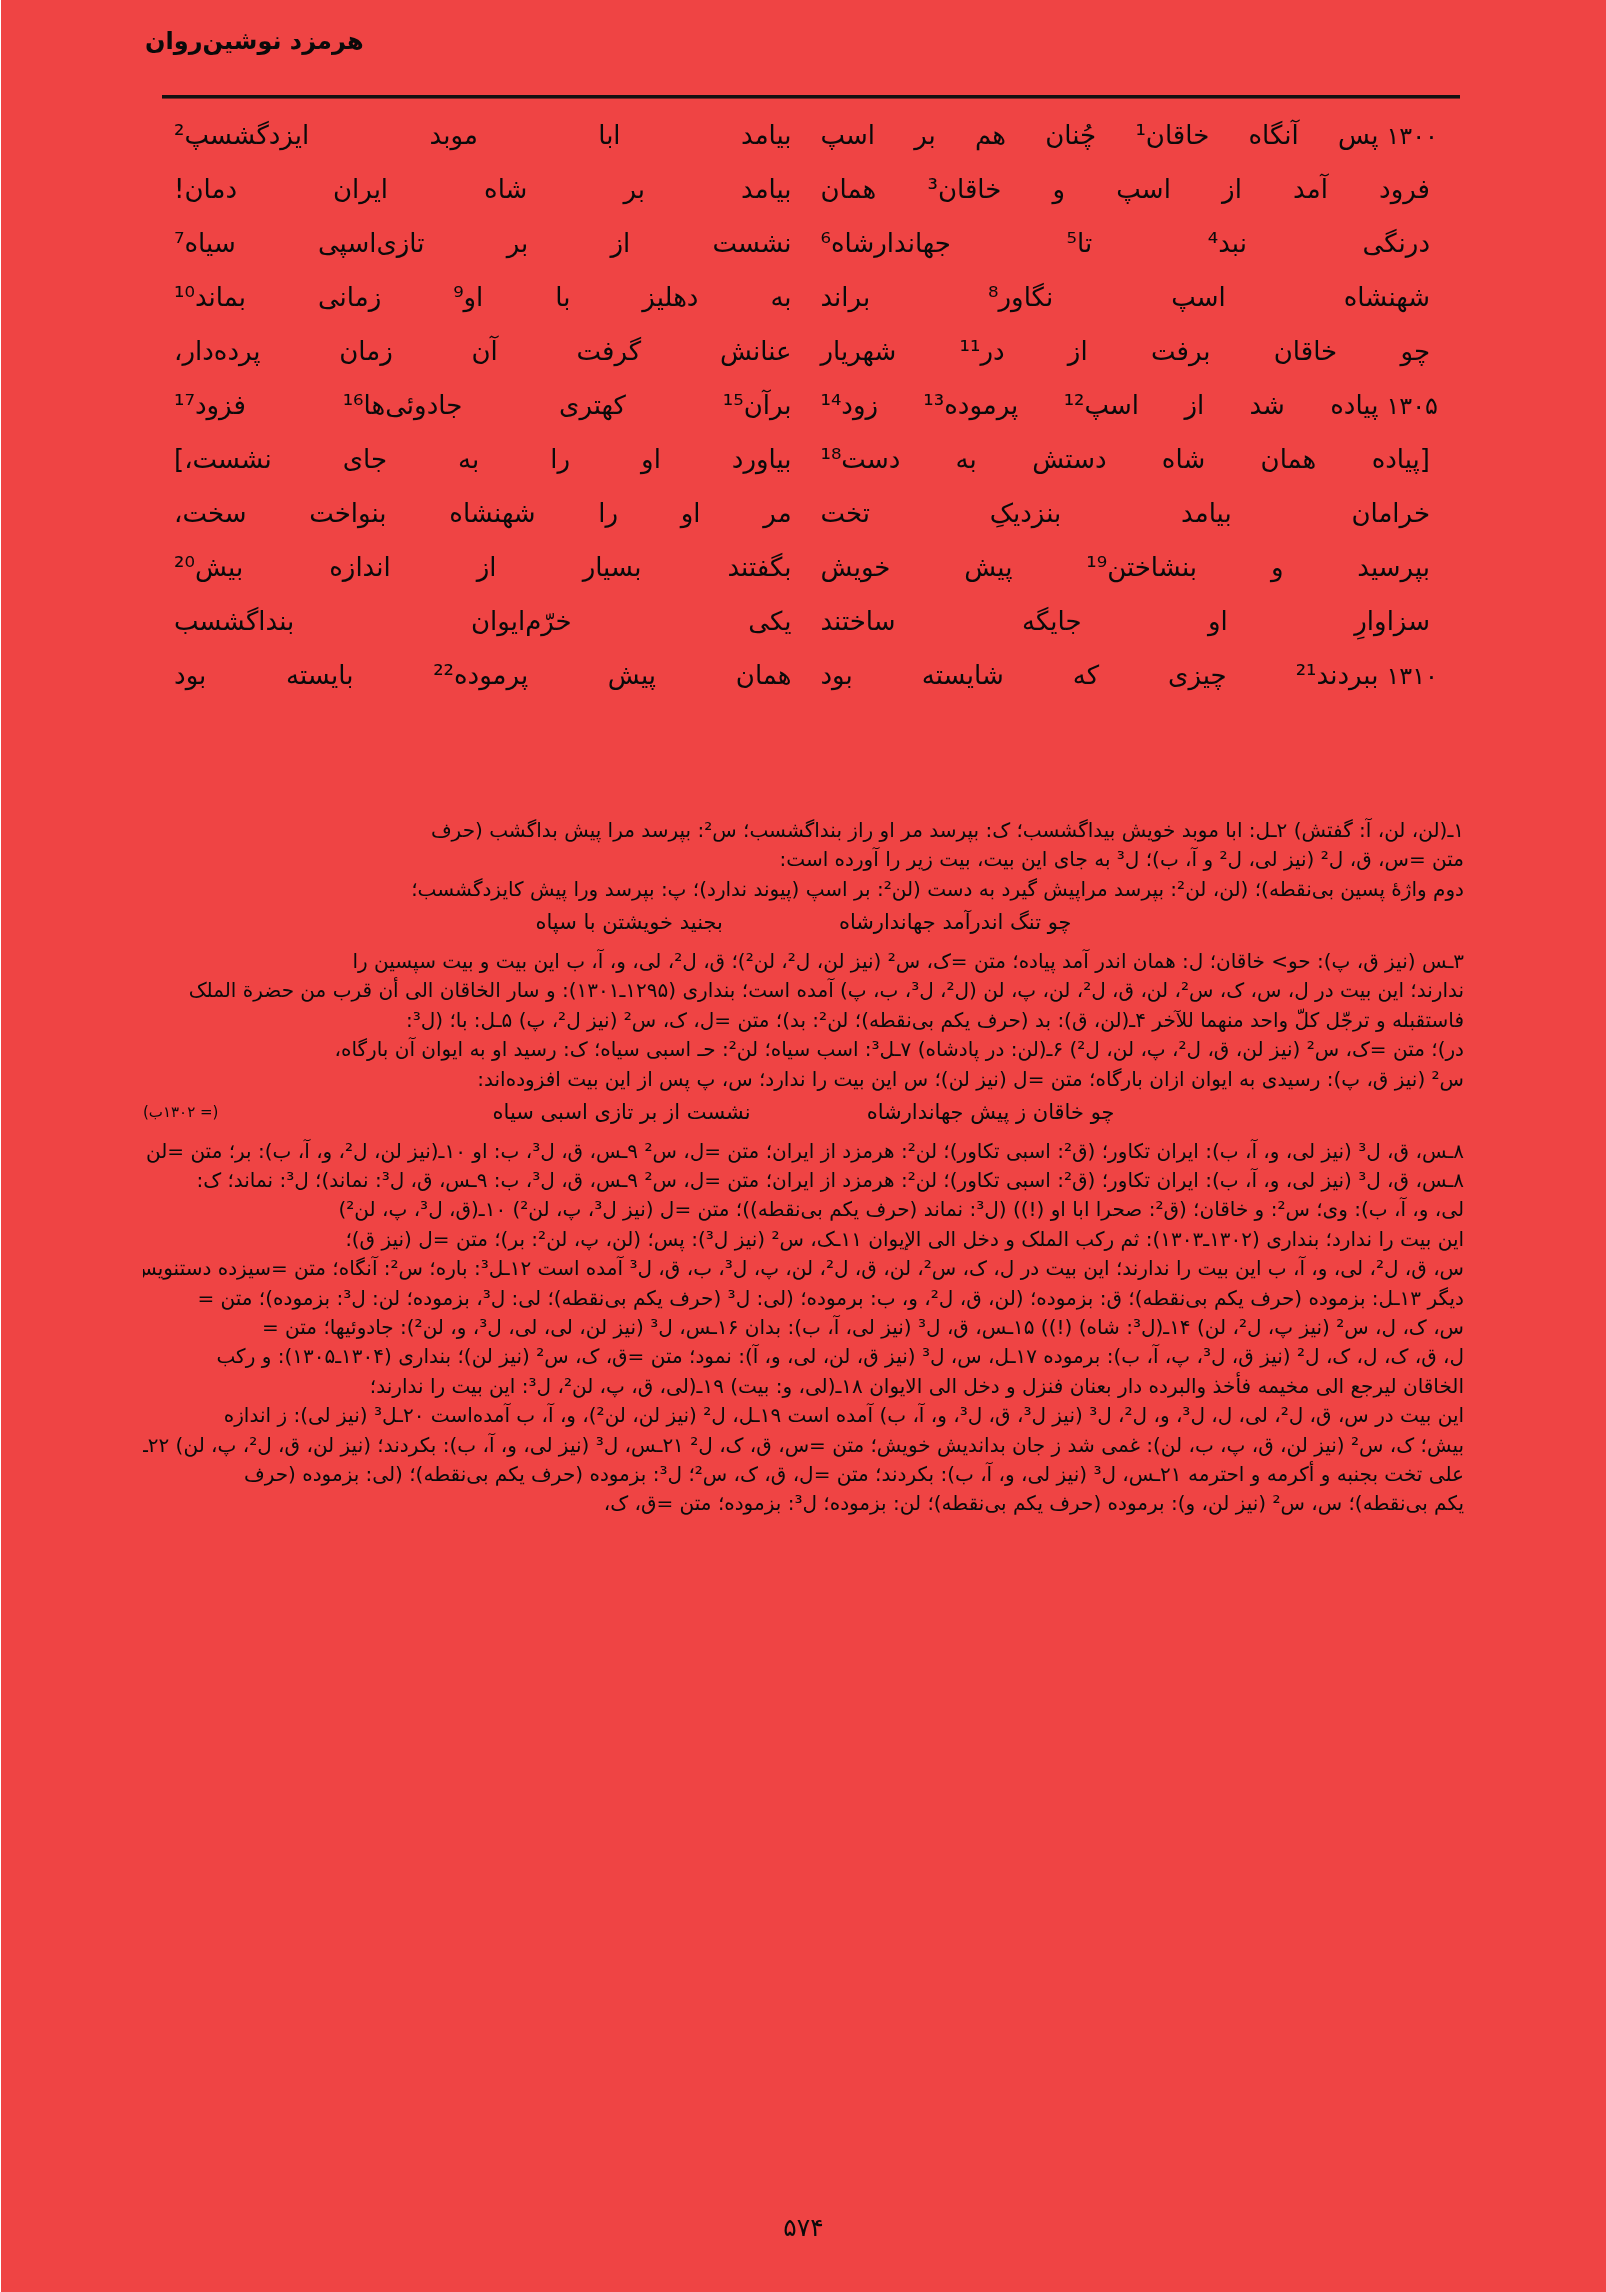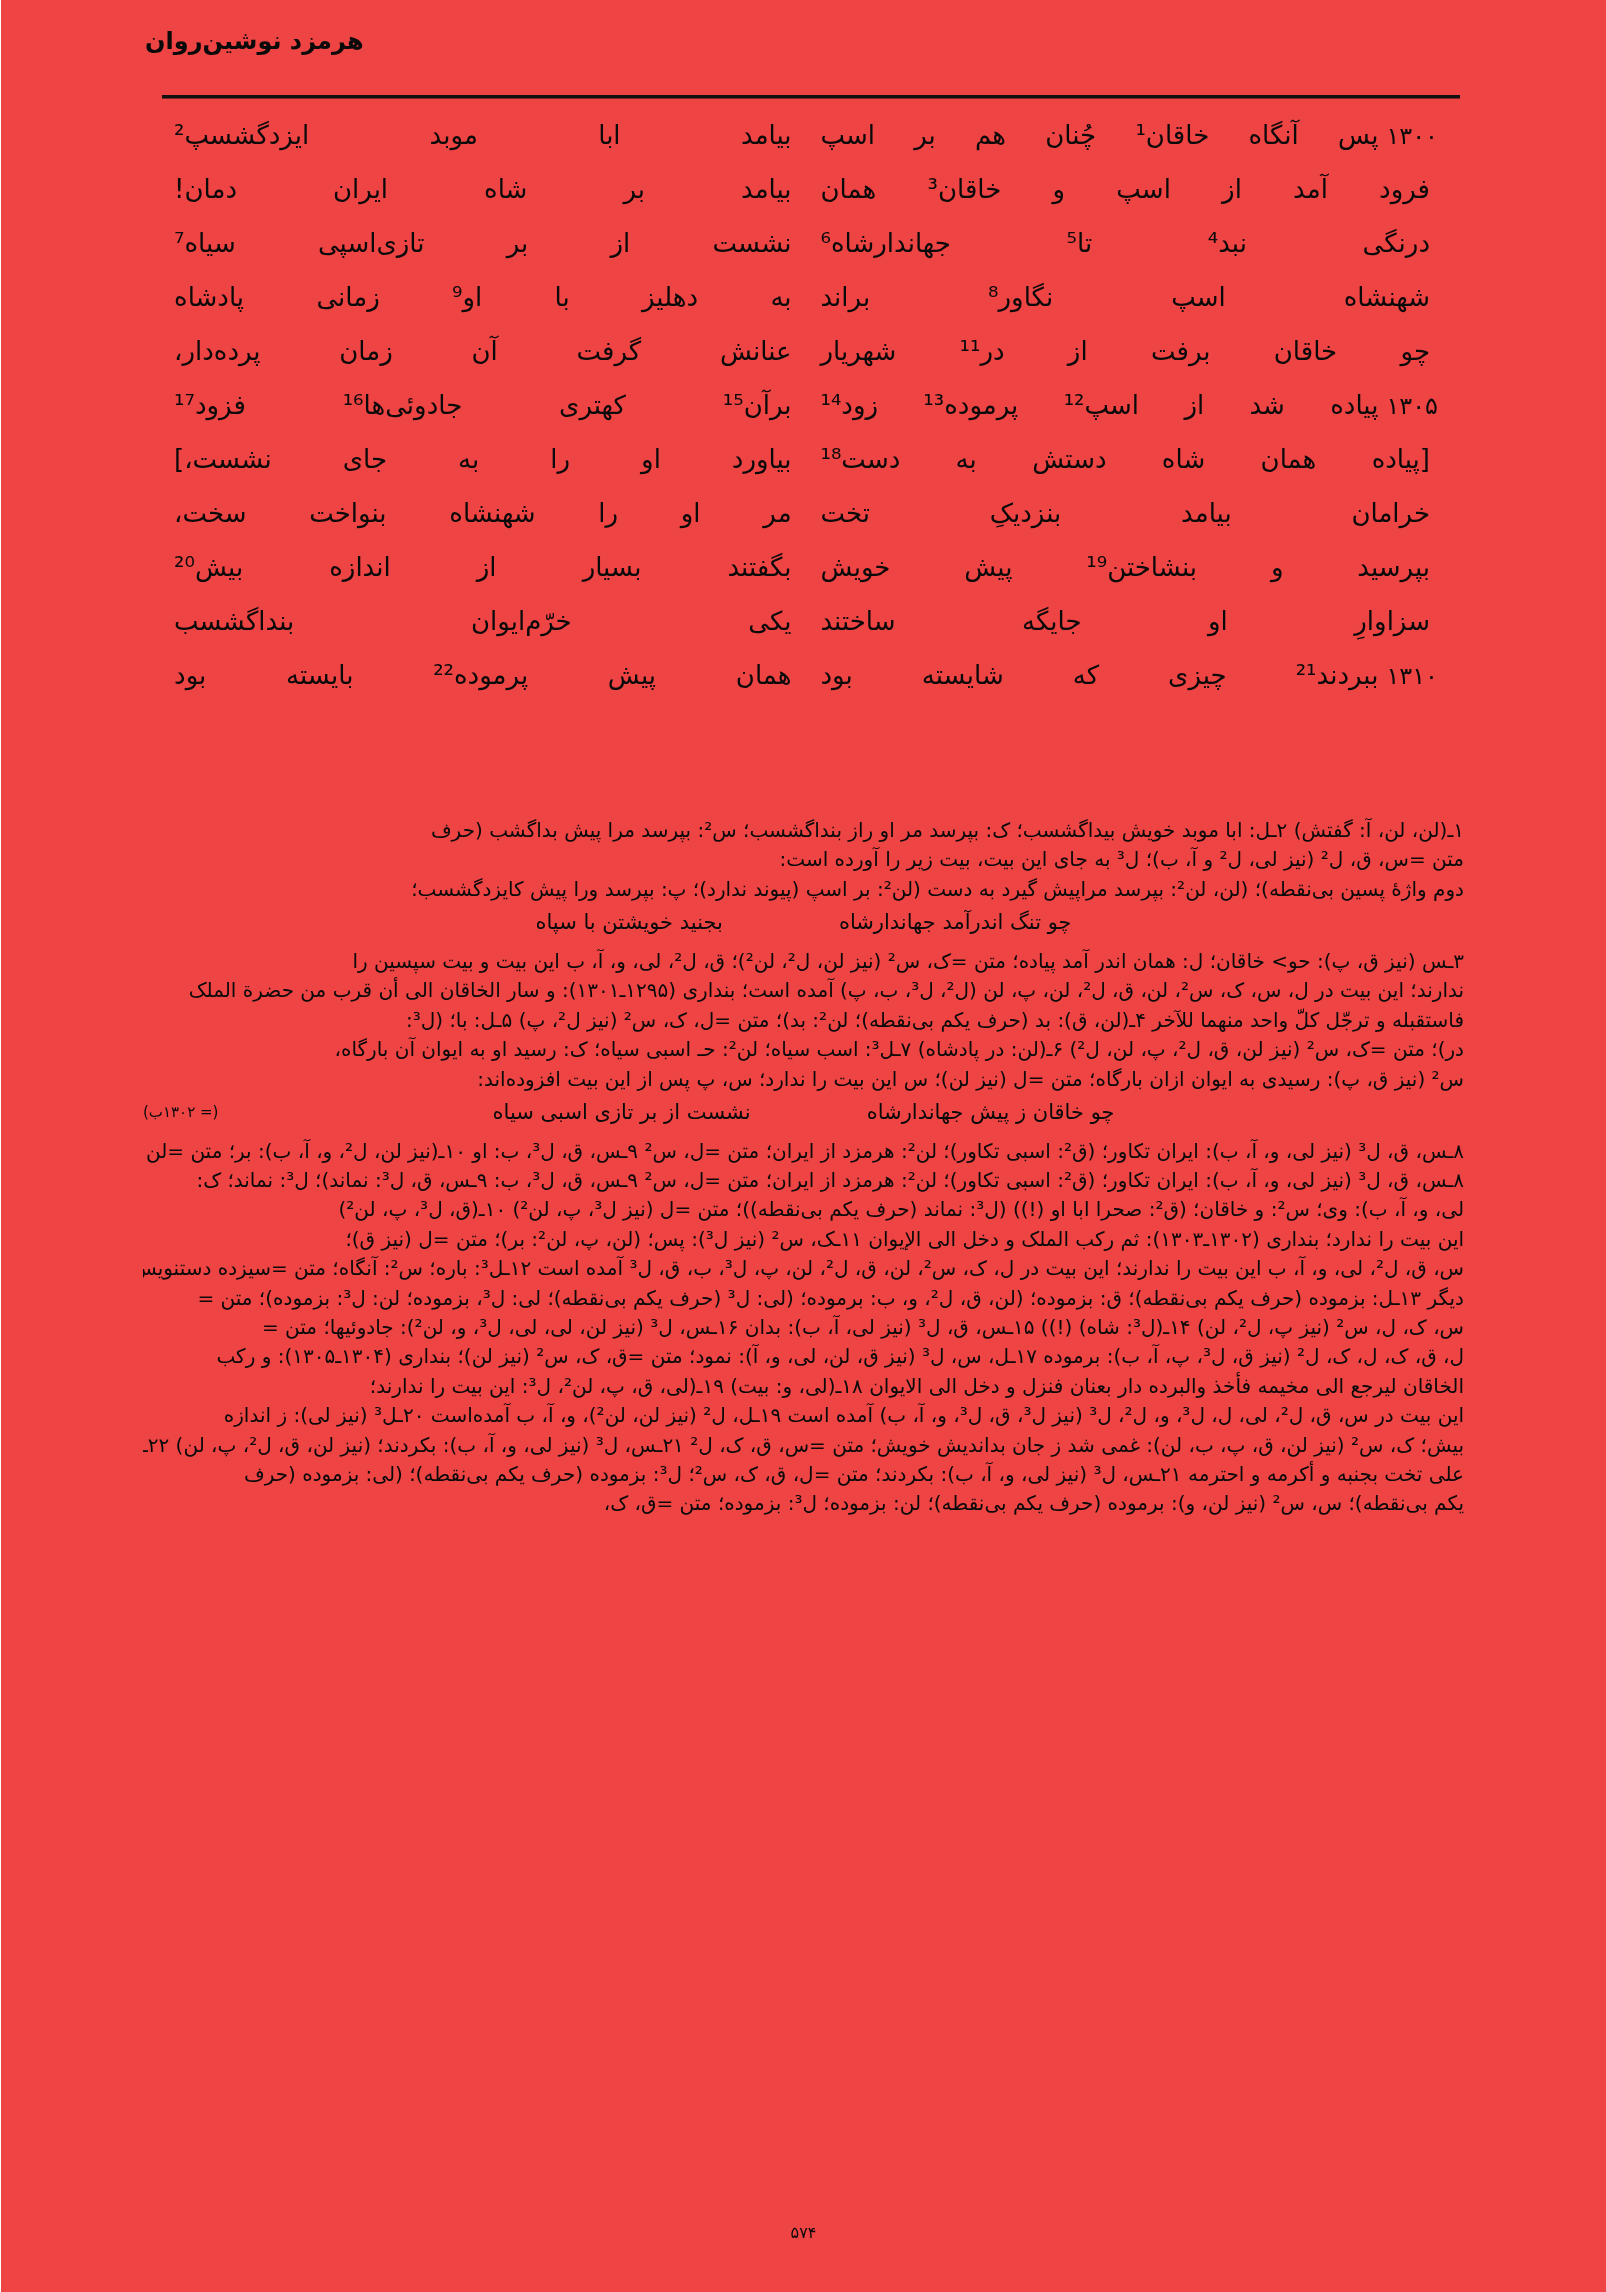--- a/index.html
+++ b/index.html
@@ -130,21 +130,21 @@
     left:0;
     font-size:15px;
   }
 
   
   .folio{
     position:absolute;
     bottom:50px;
     left:0; right:0;
     text-align:center;
-    font-size:16px;
+    font-size:25px;
     letter-spacing:1px;
   }
 </style>
 </head>
 <body>
 
 <div class="page">
 
   <div class="runhead">
     <span class="title">هرمزد نوشین‌روان</span>
@@ -227,21 +227,21 @@
             <span>براند</span>
           </span>
         </div>
         <div class="hemi left">
           <span class="txt">
             <span>به</span>
             <span>دهلیز</span>
             <span>با</span>
             <span>او⁹</span>
             <span>زمانی</span>
-            <span>پادشاه</span>
+            <span>بماند¹⁰</span>
           </span>
         </div>
       </div>
       <div class="verse-row">
         <div class="hemi right">
           <span class="num"></span>
           <span class="txt">
             <span>چو</span>
             <span>خاقان</span>
             <span>برفت</span>

